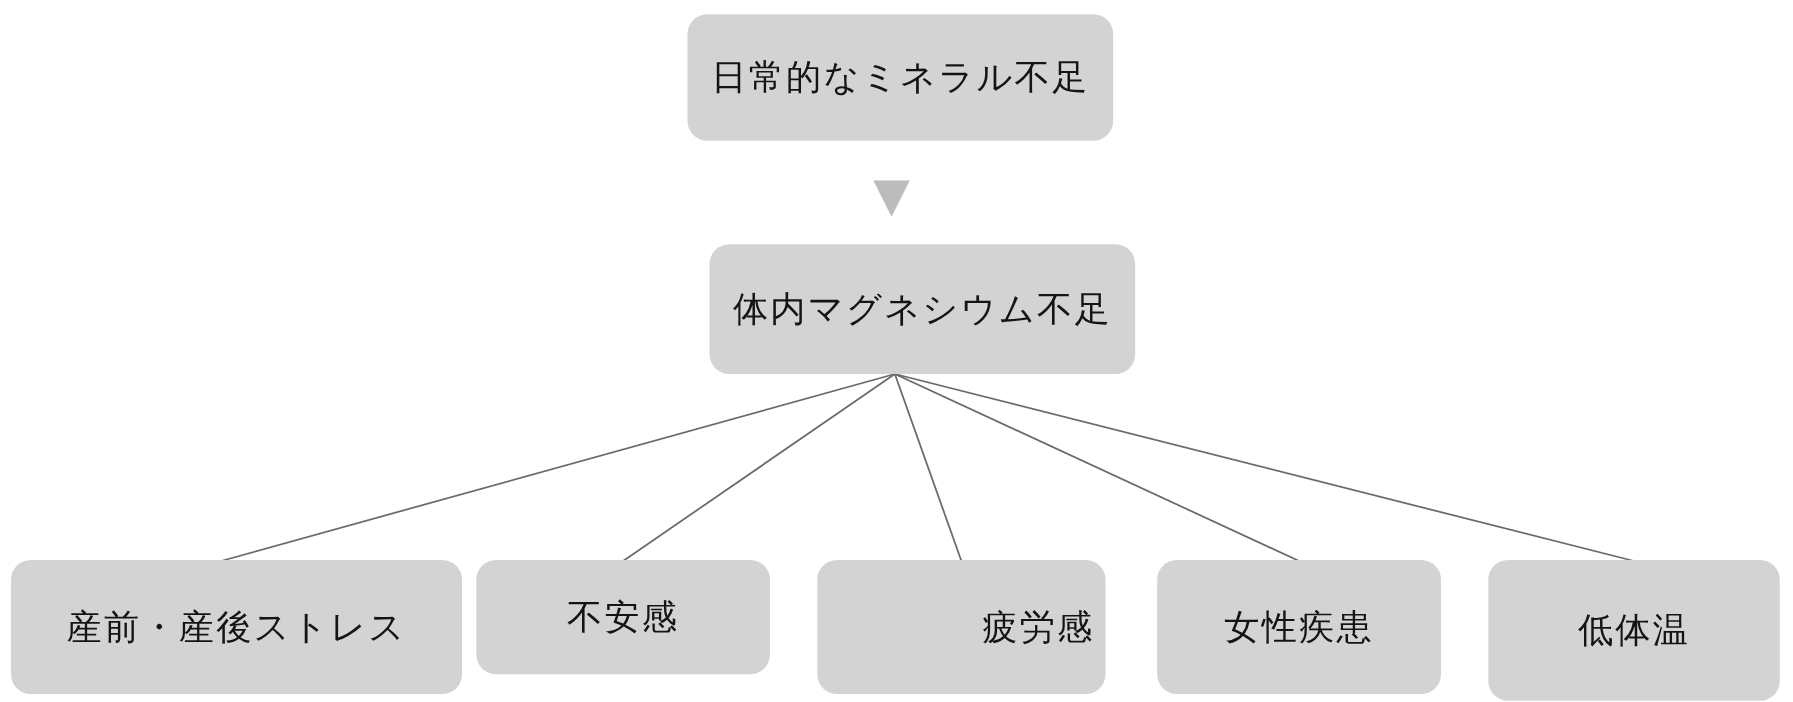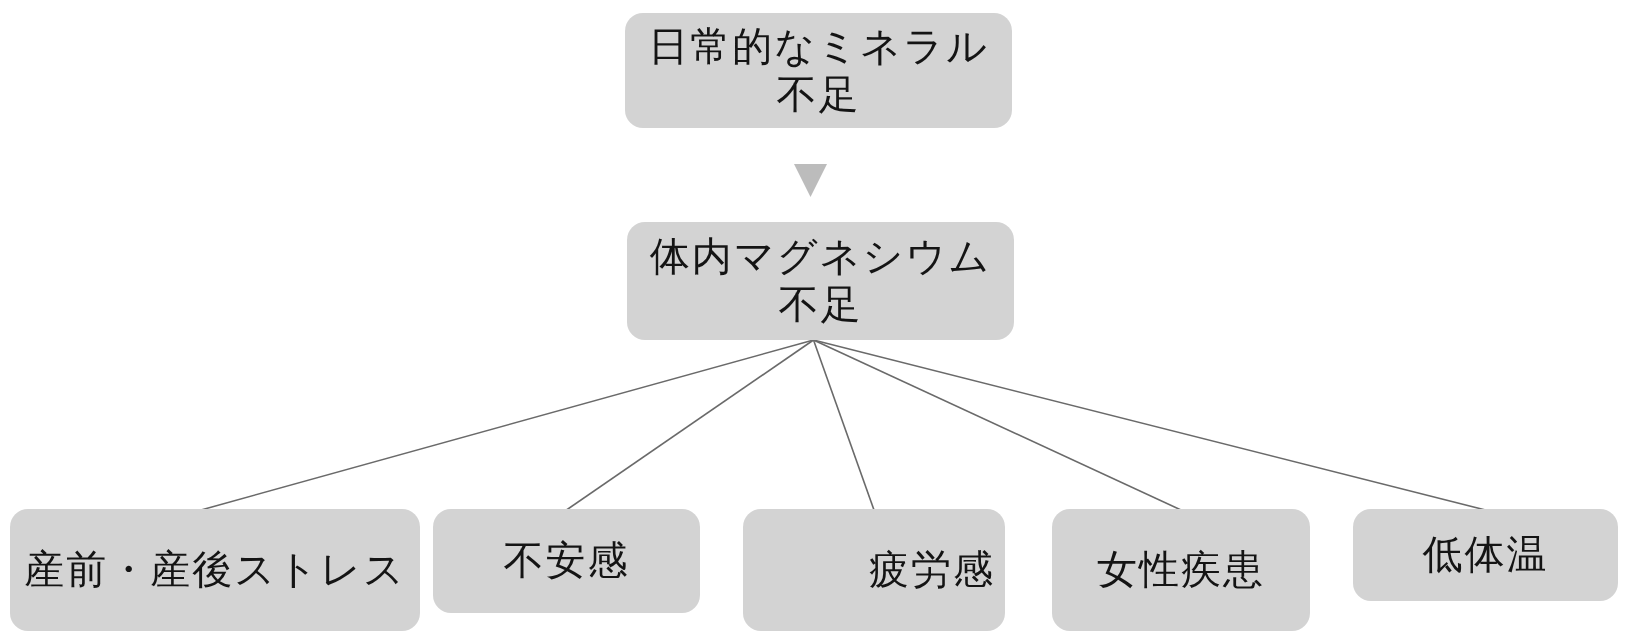--- a/index.html
+++ b/index.html
@@ -25,21 +25,21 @@
   }
   .node {
     position: absolute;
     background: var(--node-fill, #d3d3d3);
     border-radius: 18px;
     display: flex;
     align-items: center;
     justify-content: center;
     text-align: center;
     color: var(--text-color, #141414);
-    font-size: 40px;
+    font-size: 32px;
     letter-spacing: 2px;
     line-height: 1.2;
     box-sizing: border-box;
     padding: 0 10px;
   }
 </style>
 </head>
 <body>
 
 <div class="canvas" style="--bg: #ffffff; --node-fill: #d3d3d3; --text-color: #141414;">
@@ -50,37 +50,37 @@
       <line x1="813.5" y1="340" x2="566.5" y2="510" stroke="#6a6a6a" stroke-width="1.6"></line>
       <line x1="813.5" y1="340" x2="874" y2="510" stroke="#6a6a6a" stroke-width="1.6"></line>
       <line x1="813.5" y1="340" x2="1181" y2="510" stroke="#6a6a6a" stroke-width="1.6"></line>
       <line x1="813.5" y1="340" x2="1485.5" y2="510" stroke="#6a6a6a" stroke-width="1.6"></line>
     </svg>
 
   <div class="node" id="node-root" style="left:625px; top:13px; width:387px; height:115px;">
     <span>日常的なミネラル不足</span>
   </div>
 
-  <div class="node" id="node-cause" style="left:627px; top:222px; width:387px; height:118px;align-items:center;">
+  <div class="node" id="node-cause" style="left:645px; top:222px; width:387px; height:118px;align-items:center;">
     <span>体内マグネシウム不足</span>
   </div>
 
   <div class="node effect" id="effect-0" style="left:10px; top:509px; width:410px; height:122px;">
     <span>産前・産後ストレス</span>
   </div>
 
   <div class="node effect" id="effect-1" style="left:433px; top:509px; width:267px; height:104px;">
     <span>不安感</span>
   </div>
 
   <div class="node effect" id="effect-2" style="left:743px; top:509px; width:262px; height:122px;justify-content:flex-end;">
     <span>疲労感</span>
   </div>
 
   <div class="node effect" id="effect-3" style="left:1052px; top:509px; width:258px; height:122px;">
     <span>女性疾患</span>
   </div>
 
-  <div class="node effect" id="effect-4" style="left:1353px; top:509px; width:265px; height:92px;">
+  <div class="node effect" id="effect-4" style="left:1353px; top:509px; width:265px; height:128px;">
     <span>低体温</span>
   </div>
 
 </div>
 
 </body></html>

